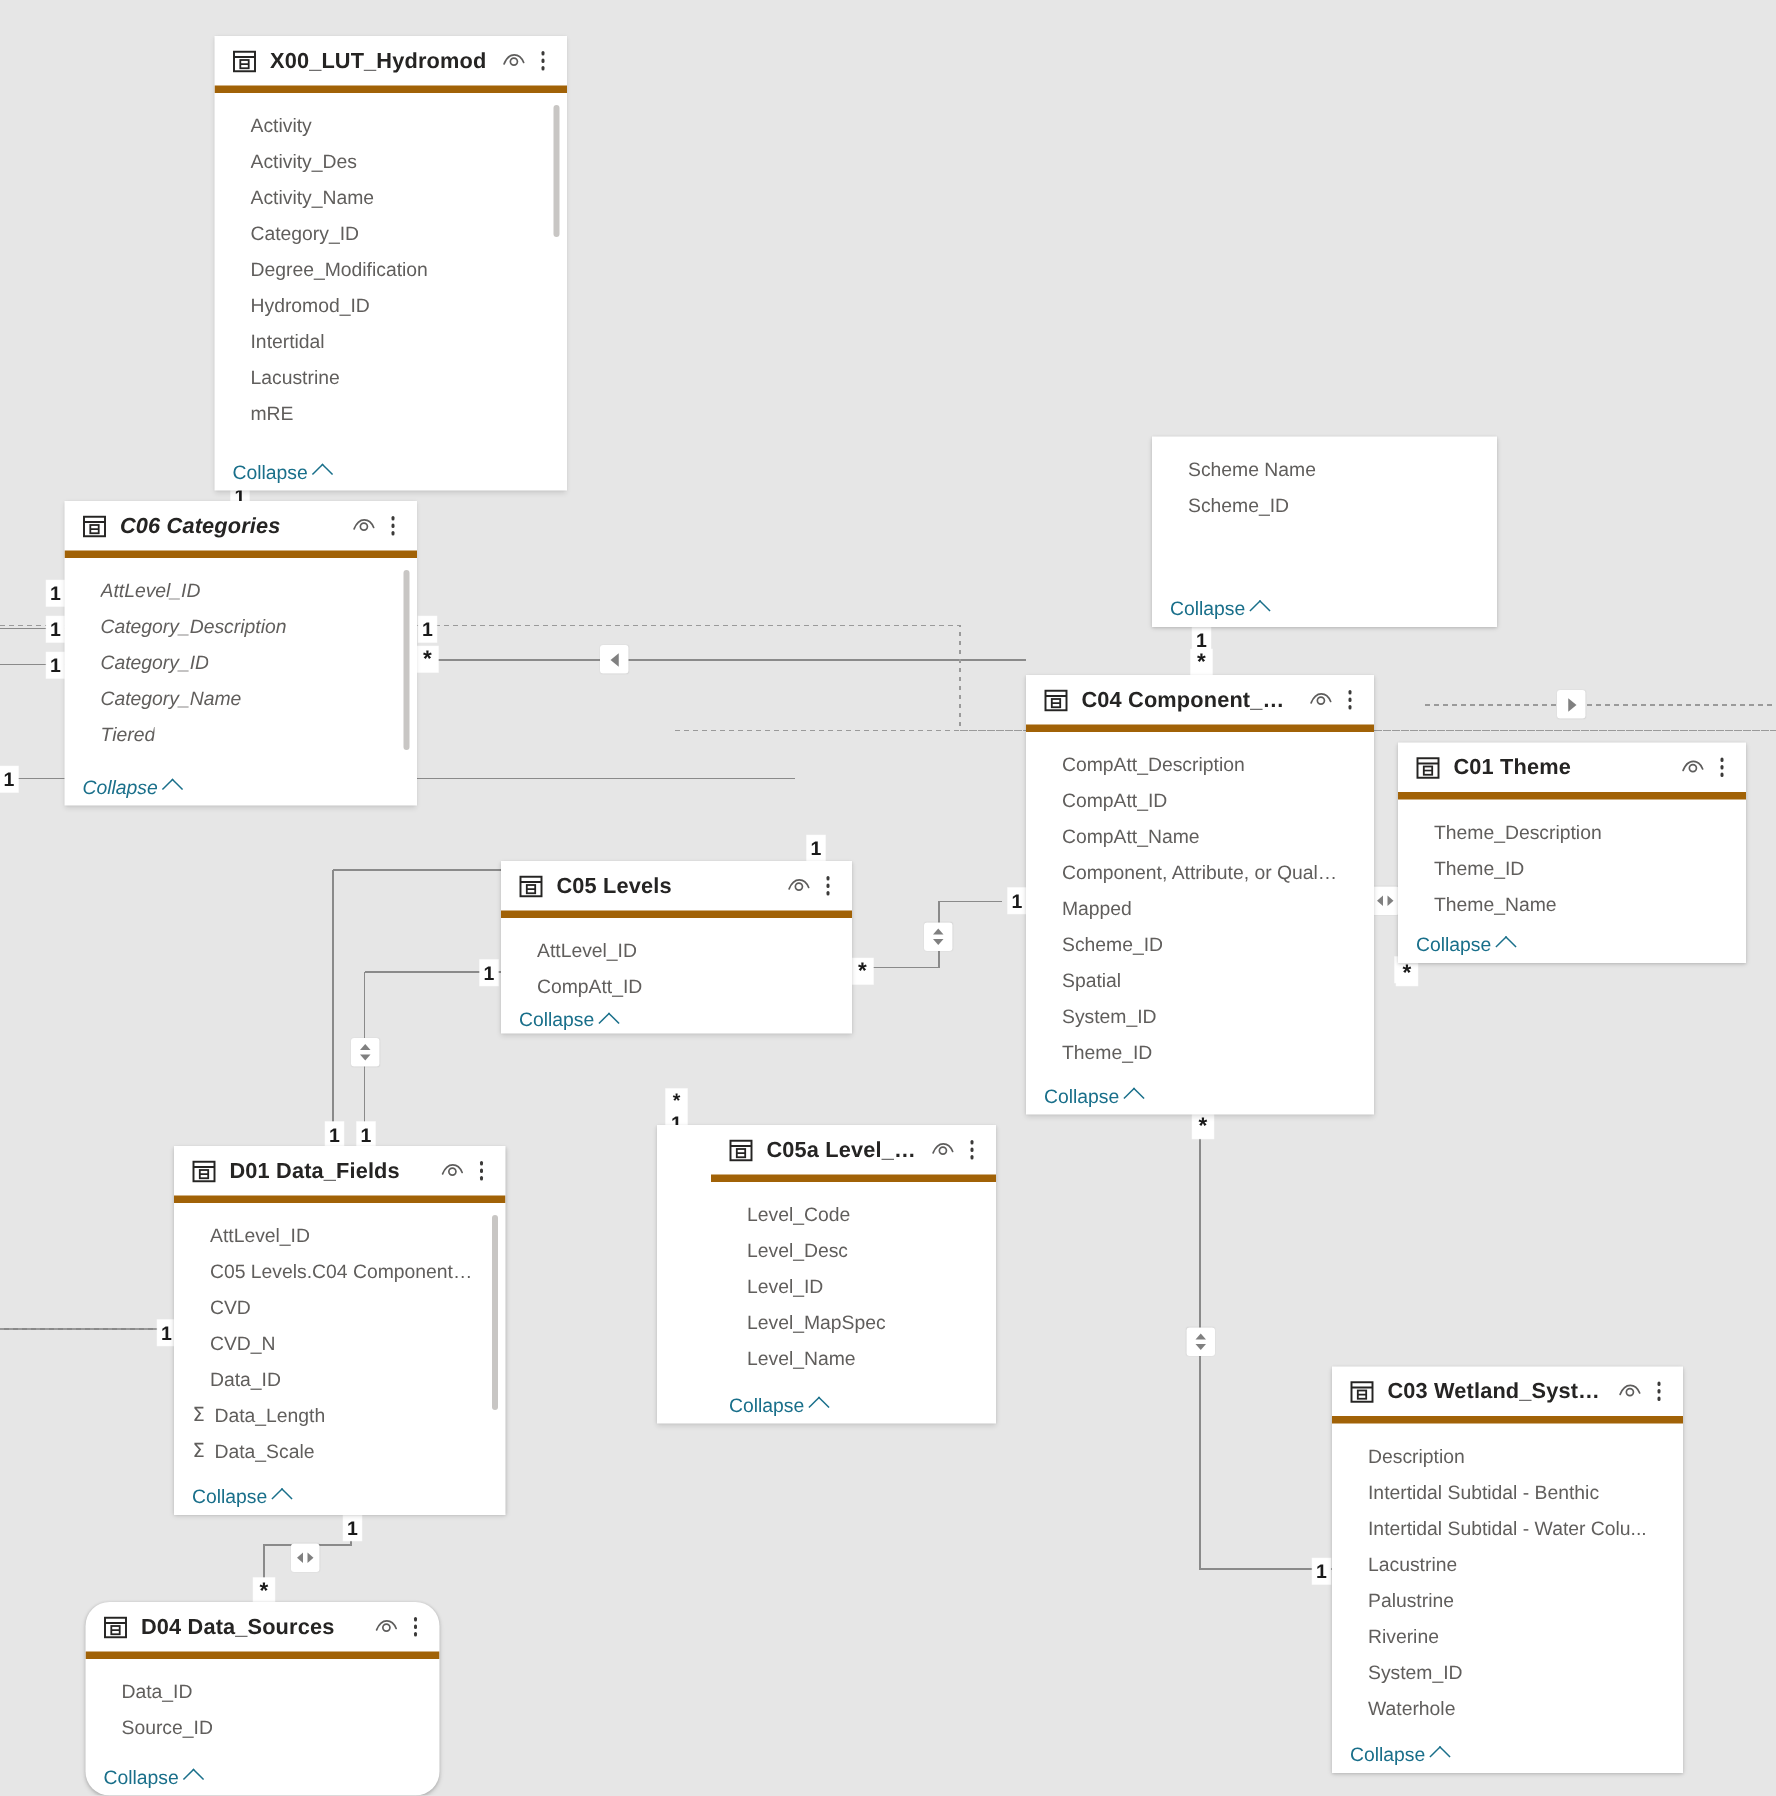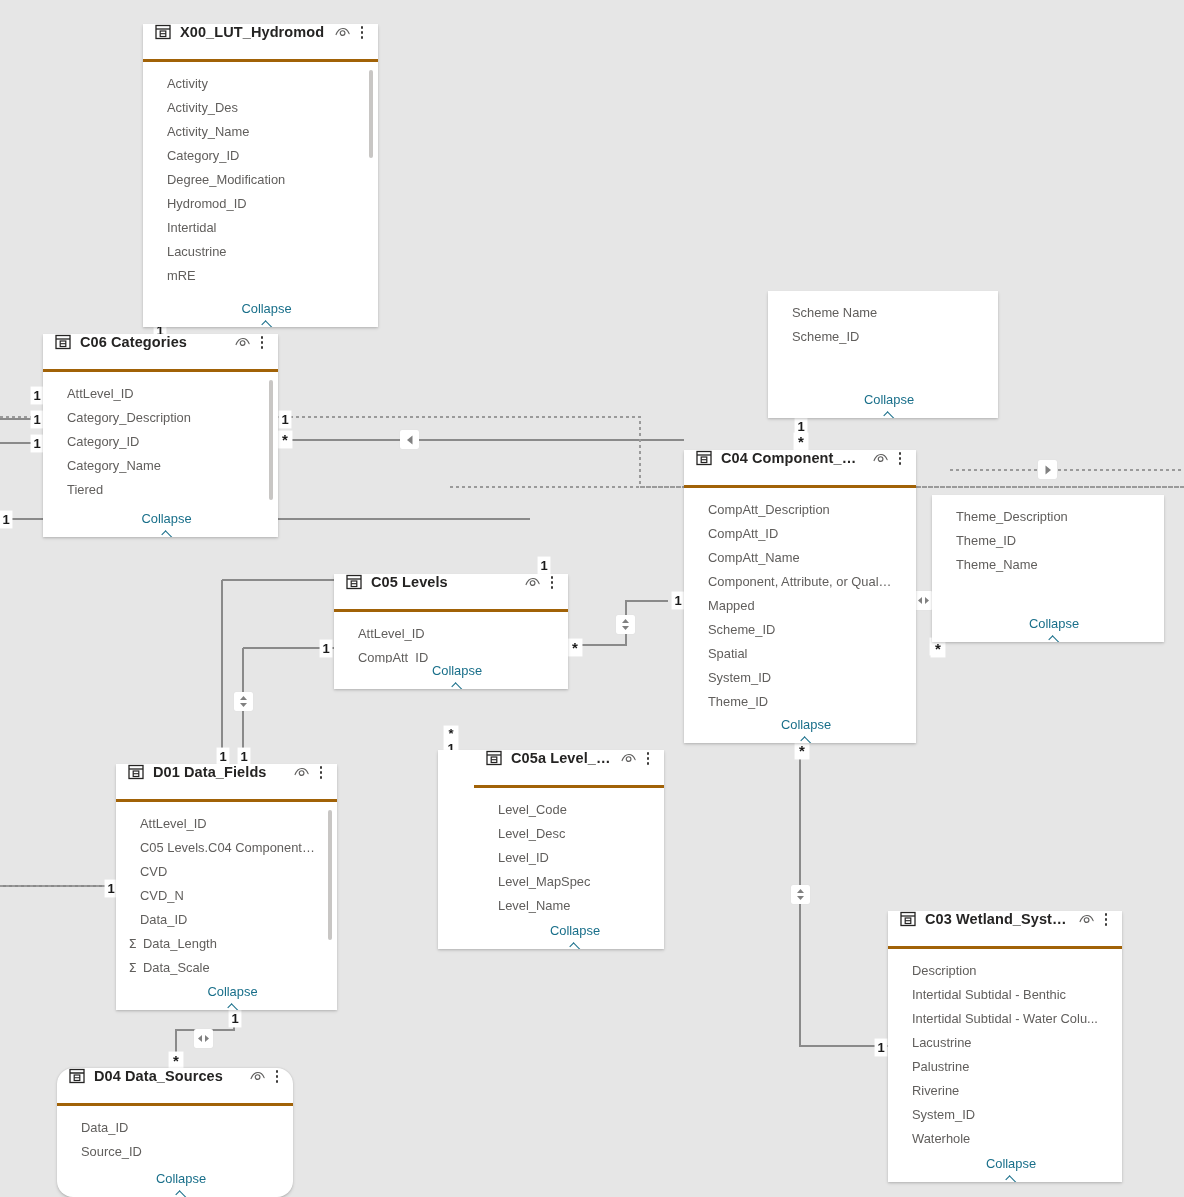--- a/index.html
+++ b/index.html
@@ -70,23 +70,23 @@
     box-shadow: 0 0.6px 1.8px rgba(0,0,0,0.12), 0 1.6px 3.6px rgba(0,0,0,0.12);
     z-index: 20;
     display: flex;
     flex-direction: column;
     overflow: hidden;
   }
   .tbl-header {
     height: 38px;
     min-height: 38px;
     display: flex;
-    align-items: flex-start;
+    align-items: center;
     padding: 0 9px 0 12px;
-    border-bottom: 3px solid #a16207;
+    border-bottom: 5px solid #a16207;
     box-sizing: border-box;
   }
   .tbl-icon {
     width: 16px; height: 16px;
     margin-right: 9px;
     flex: 0 0 16px;
     display: block;
   }
   .tbl-title {
     flex: 1 1 auto;
@@ -131,21 +131,20 @@
   }
   .fld .fname { overflow: hidden; text-overflow: ellipsis; text-align: center; }
   .collapse {
     height: 26px;
     display: flex;
     align-items: center;
     padding-left: 12px;
     font-size: 12.9px;
     color: #196f8a;
     gap: 5px;
-    flex-direction: column;
   }
   .collapse .chev {
     display: inline-block;
     width: 9px; height: 9px;
     border-left: 1.3px solid #196f8a;
     border-top: 1.3px solid #196f8a;
     transform: rotate(45deg);
     position: relative;
     top: 2px;
   }
@@ -323,21 +322,21 @@
           <div class="fld">
             <span class="fname">mRE</span>
           </div>
           <div class="scroll-track" style="top:8px;height:88px;"></div>
         </div>
         <div class="collapse">
           <span>Collapse</span>
           <span class="chev"></span>
         </div>
       </div>
-      <div class="tbl" style="left: 43px; top: 334px; width: 235px; height: 203px;">
+      <div class="tbl" style="left: 43px; top: 334px; width: 235px; height: 203px; font-style: italic;">
         <div class="tbl-header">
           <svg class="tbl-icon" viewBox="0 0 16 16">
             <rect x="1" y="1.5" width="14" height="13" fill="none" stroke="#252423" stroke-width="1.3"></rect>
             <line x1="1" y1="5" x2="15" y2="5" stroke="#252423" stroke-width="1.3"></line>
             <rect x="5.2" y="7" width="5.6" height="5.5" fill="none" stroke="#252423" stroke-width="1.2"></rect>
             <line x1="5.2" y1="9.7" x2="10.8" y2="9.7" stroke="#252423" stroke-width="1.1"></line>
           </svg>
           <span class="tbl-title">C06 Categories</span>
           <svg class="hdr-eye" viewBox="0 0 18 18">
             <path d="M2.2 11.2 C4 6.6 7 4.8 9.4 4.8 C12 4.8 14.6 6.7 16 10.2" fill="none" stroke="#3b3a39" stroke-width="1.2" stroke-linecap="round"></path>
@@ -433,20 +432,38 @@
           <div class="fld">
             <span class="fname">Theme_ID</span>
           </div>
         </div>
         <div class="collapse">
           <span>Collapse</span>
           <span class="chev"></span>
         </div>
       </div>
       <div class="tbl" style="left: 932px; top: 495px; width: 232px; height: 147px;">
+        <div class="tbl-header">
+          <svg class="tbl-icon" viewBox="0 0 16 16">
+            <rect x="1" y="1.5" width="14" height="13" fill="none" stroke="#252423" stroke-width="1.3"></rect>
+            <line x1="1" y1="5" x2="15" y2="5" stroke="#252423" stroke-width="1.3"></line>
+            <rect x="5.2" y="7" width="5.6" height="5.5" fill="none" stroke="#252423" stroke-width="1.2"></rect>
+            <line x1="5.2" y1="9.7" x2="10.8" y2="9.7" stroke="#252423" stroke-width="1.1"></line>
+          </svg>
+          <span class="tbl-title">C01 Theme</span>
+          <svg class="hdr-eye" viewBox="0 0 18 18">
+            <path d="M2.2 11.2 C4 6.6 7 4.8 9.4 4.8 C12 4.8 14.6 6.7 16 10.2" fill="none" stroke="#3b3a39" stroke-width="1.2" stroke-linecap="round"></path>
+            <circle cx="9.1" cy="9.6" r="2.5" fill="none" stroke="#3b3a39" stroke-width="1.2"></circle>
+          </svg>
+          <span class="hdr-dots">
+            <i></i>
+            <i></i>
+            <i></i>
+          </span>
+        </div>
         <div class="tbl-body">
           <div class="fld">
             <span class="fname">Theme_Description</span>
           </div>
           <div class="fld">
             <span class="fname">Theme_ID</span>
           </div>
           <div class="fld">
             <span class="fname">Theme_Name</span>
           </div>

